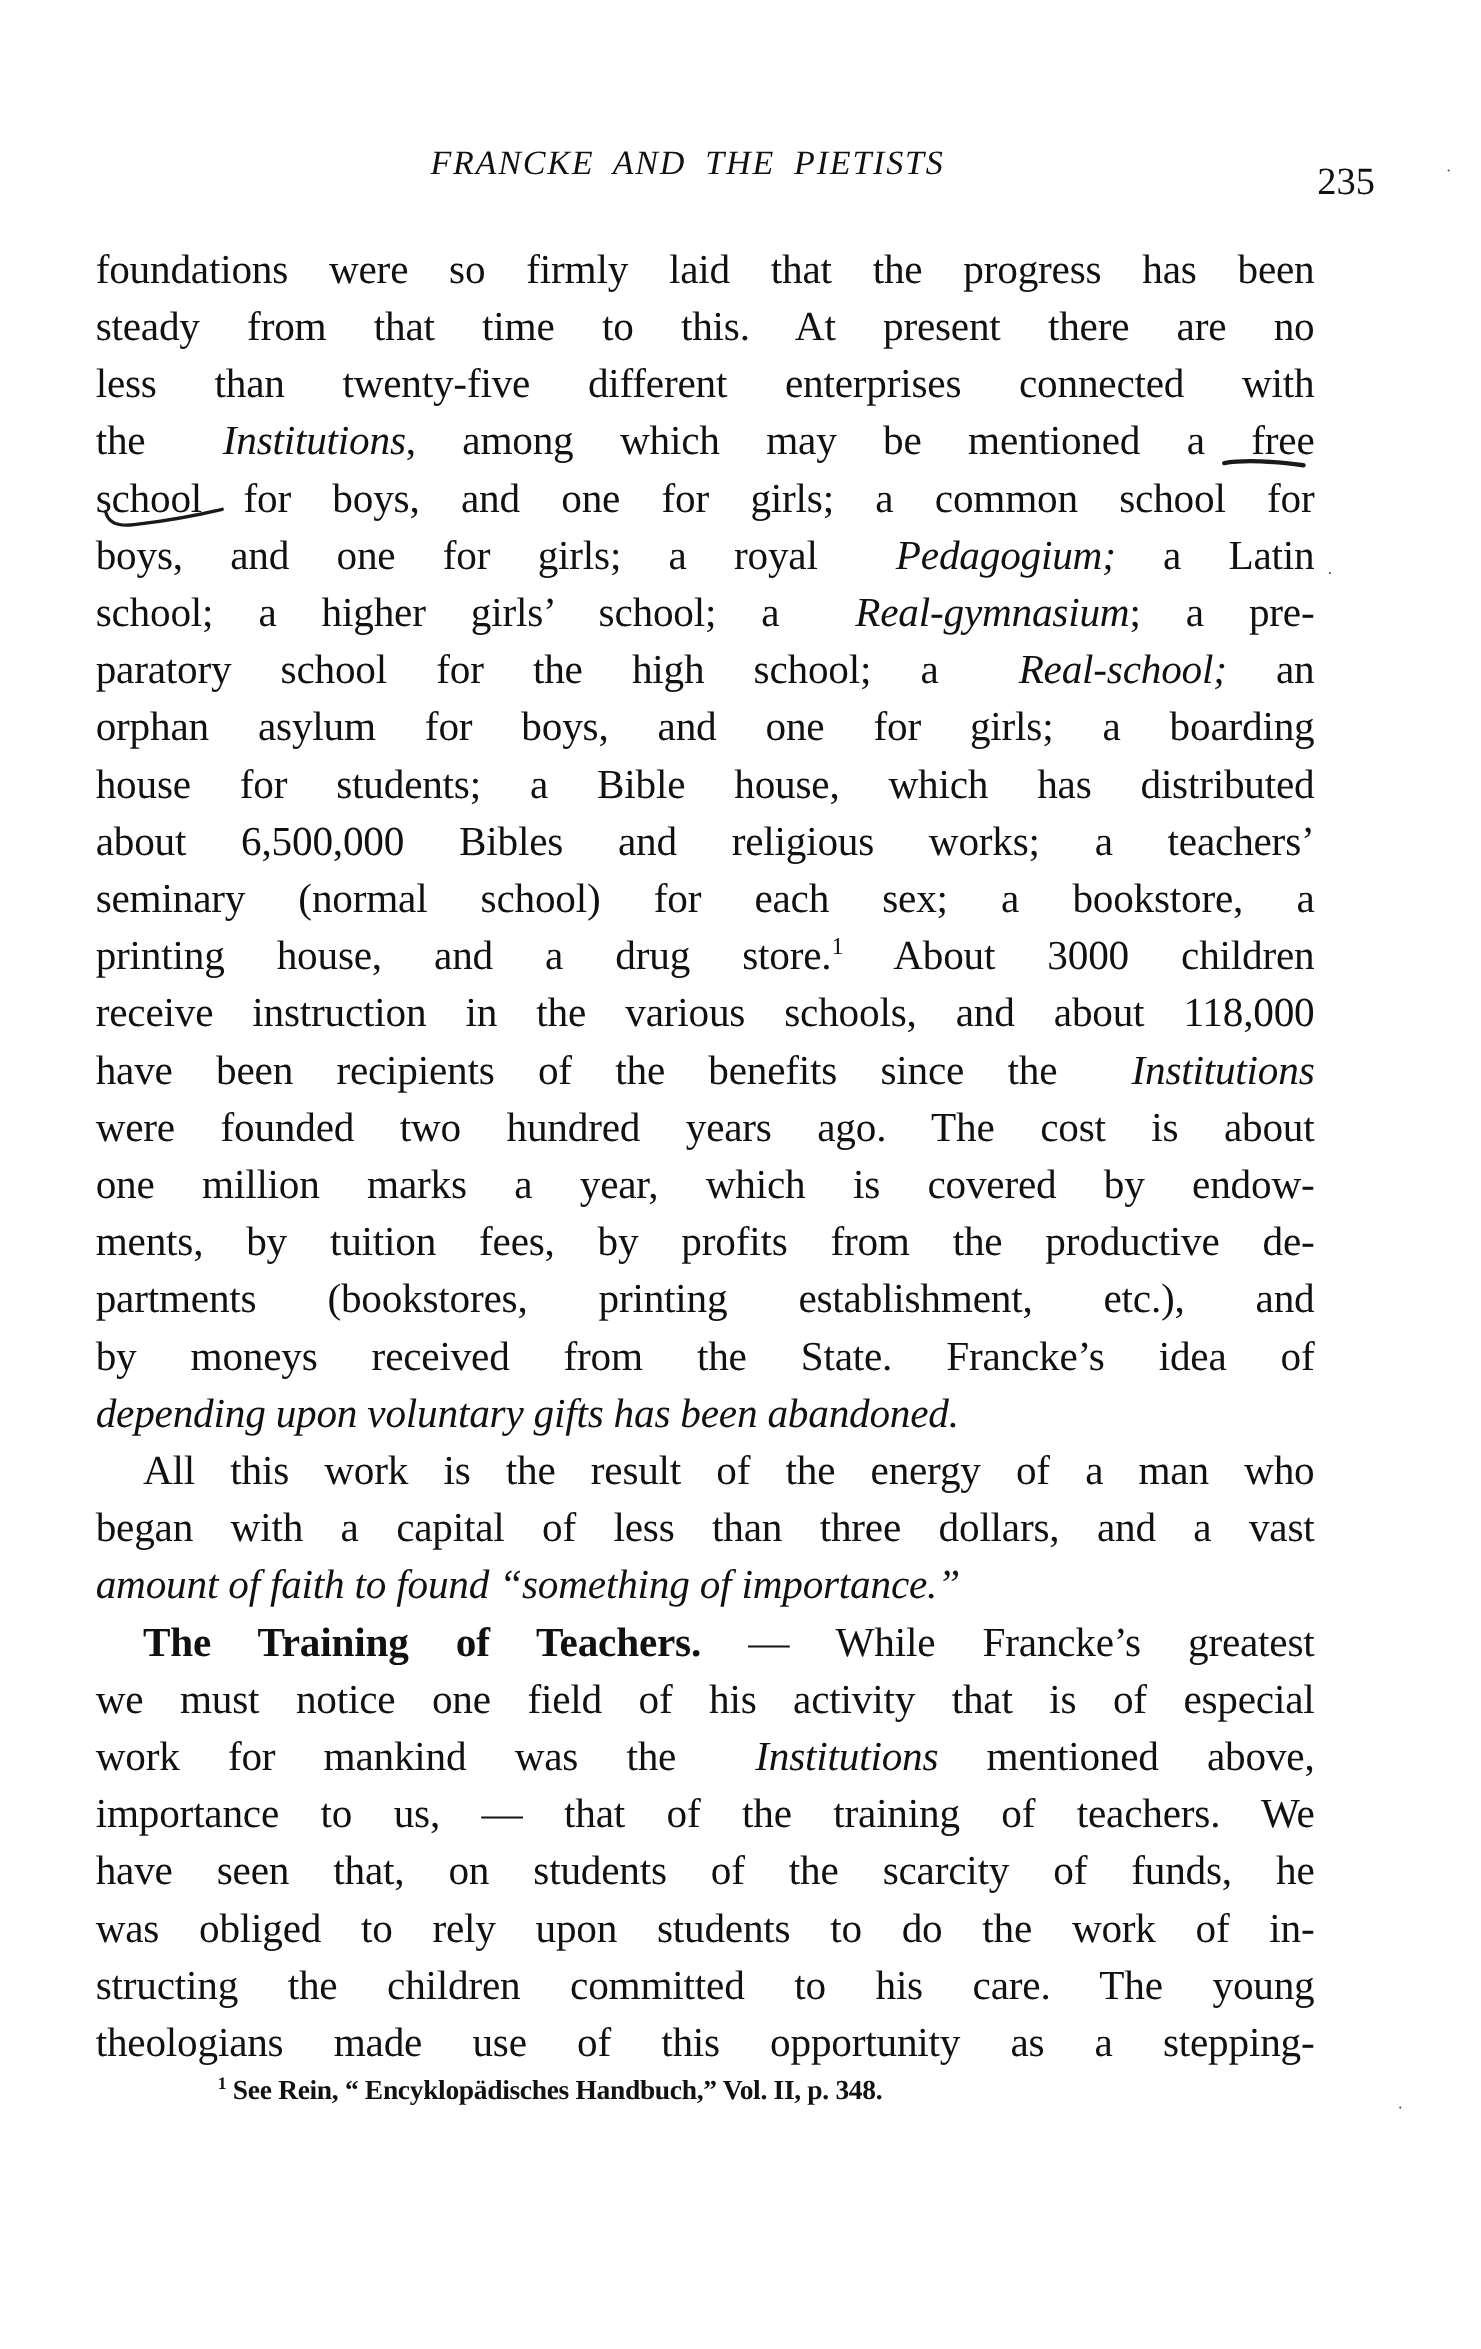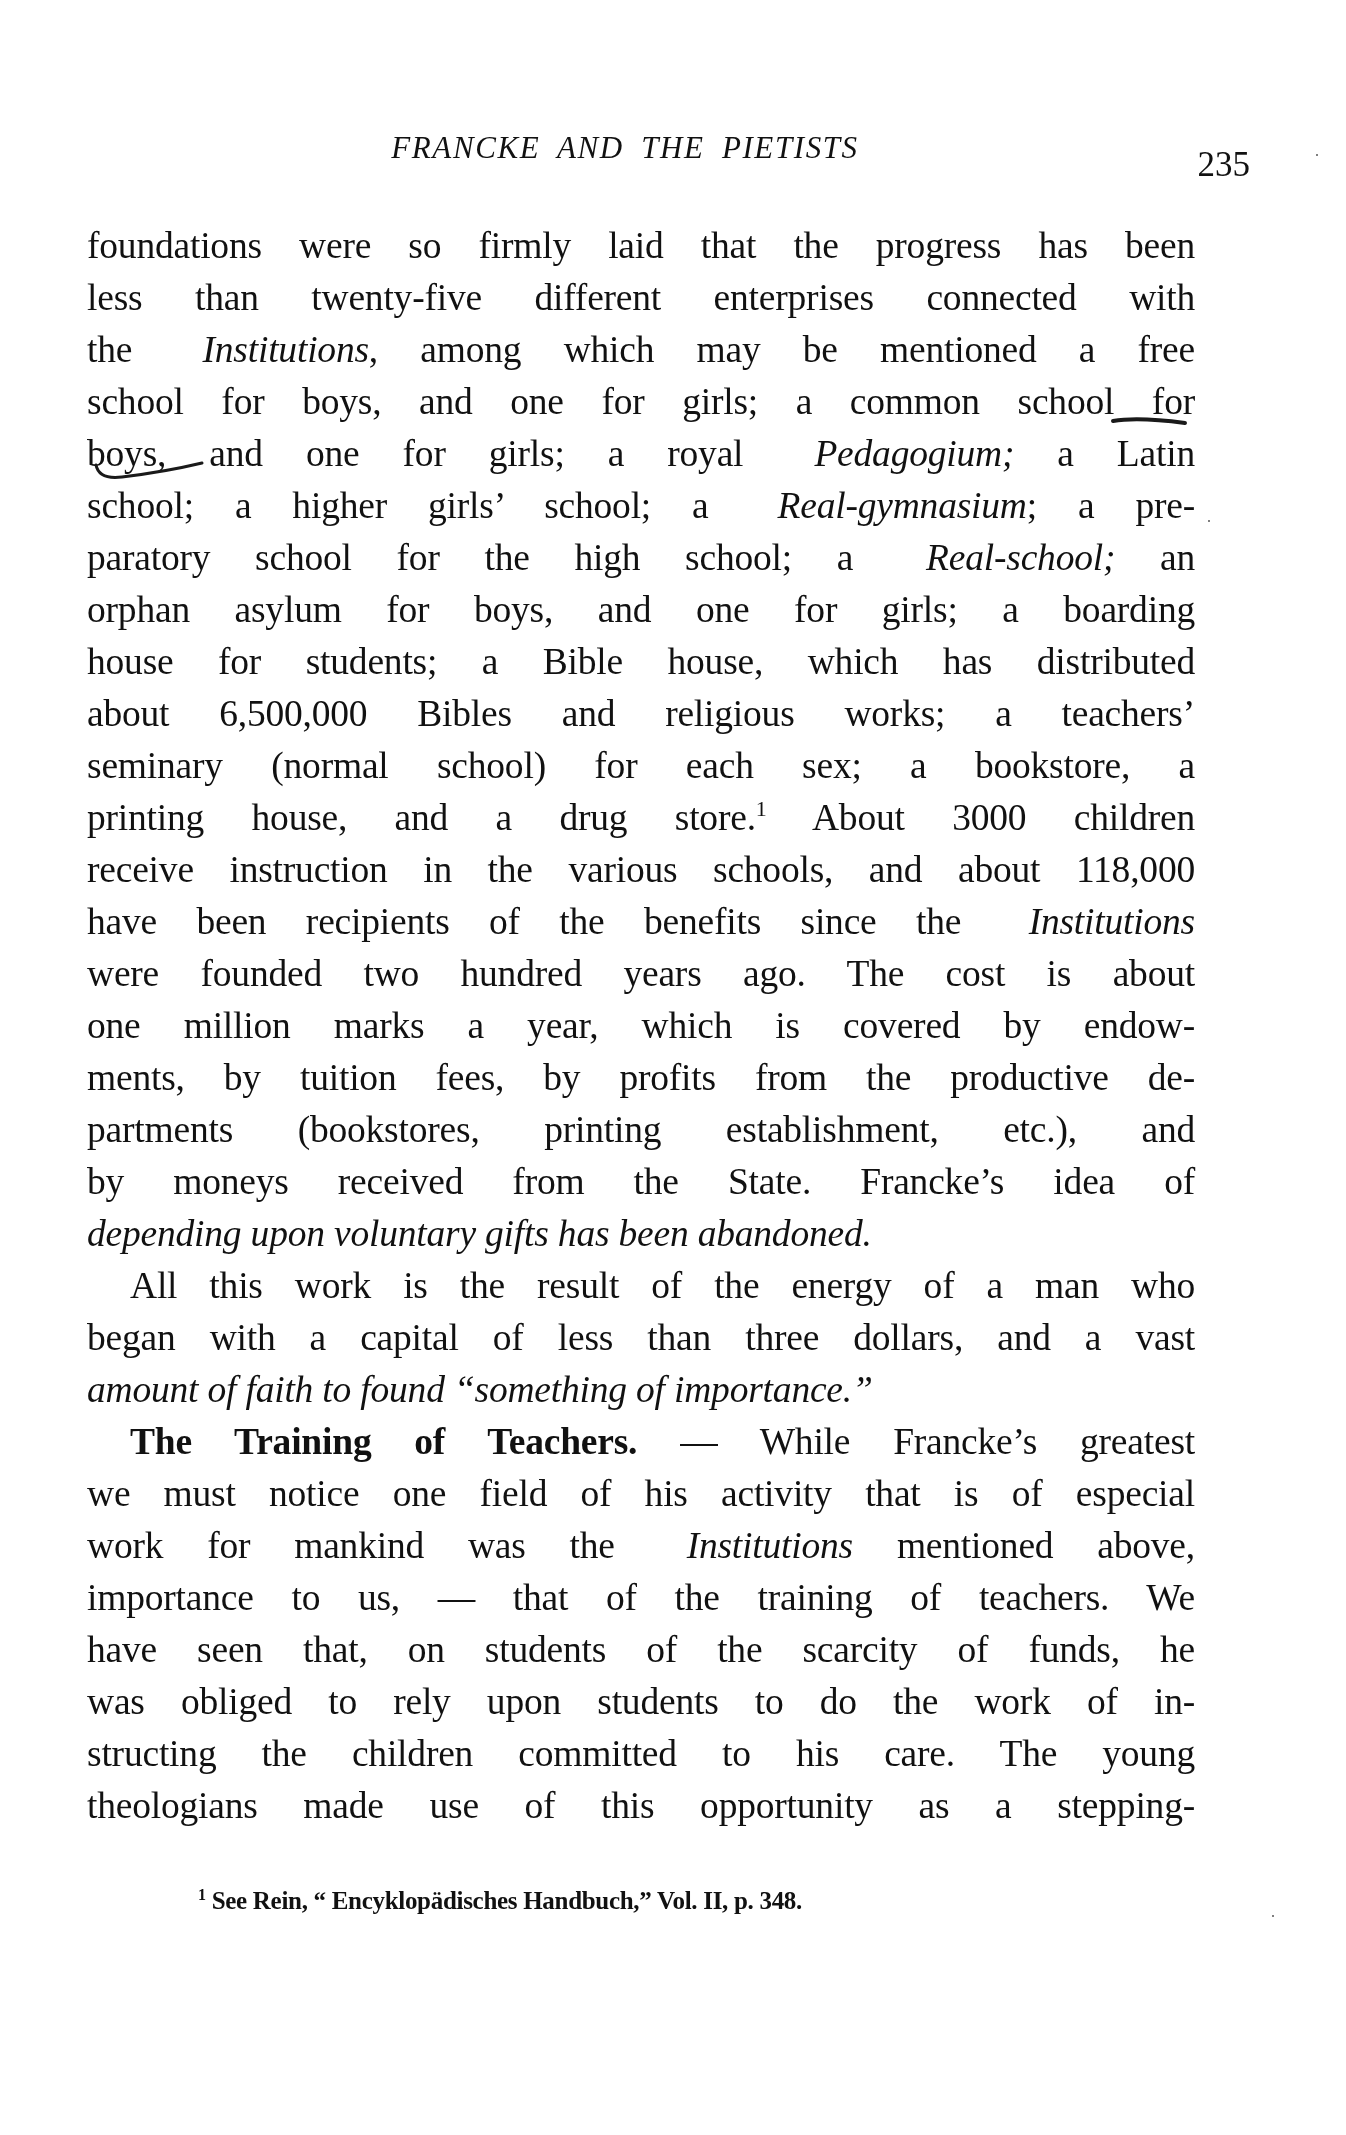--- a/index.html
+++ b/index.html
@@ -109,20 +109,21 @@
 </head>
 <body>
 
 <div class="page">
 
   <div class="running-head">FRANCKE AND THE PIETISTS</div>
   <div class="page-number">235</div>
 
   <div class="body-text" id="body-text">
       <span class="line"><span>foundations were so firmly laid that the progress has been</span></span>
+      <span class="line"><span>steady from that time to this.  At present there are no</span></span>
       <span class="line"><span>less than twenty-five different enterprises connected with</span></span>
       <span class="line"><span>the </span><span class="it">Institutions</span><span>, among which may be mentioned a free</span></span>
       <span class="line"><span>school for boys, and one for girls; a common school for</span></span>
       <span class="line"><span>boys, and one for girls; a royal </span><span class="it">Pedagogium;</span><span> a Latin</span></span>
       <span class="line"><span>school; a higher girls’ school; a </span><span class="it">Real-gymnasium</span><span>; a pre-</span></span>
       <span class="line"><span>paratory school for the high school; a </span><span class="it">Real-school;</span><span> an</span></span>
       <span class="line"><span>orphan asylum for boys, and one for girls; a boarding</span></span>
       <span class="line"><span>house for students; a Bible house, which has distributed</span></span>
       <span class="line"><span>about 6,500,000 Bibles and religious works; a teachers’</span></span>
       <span class="line"><span>seminary (normal school) for each sex; a bookstore, a</span></span>

